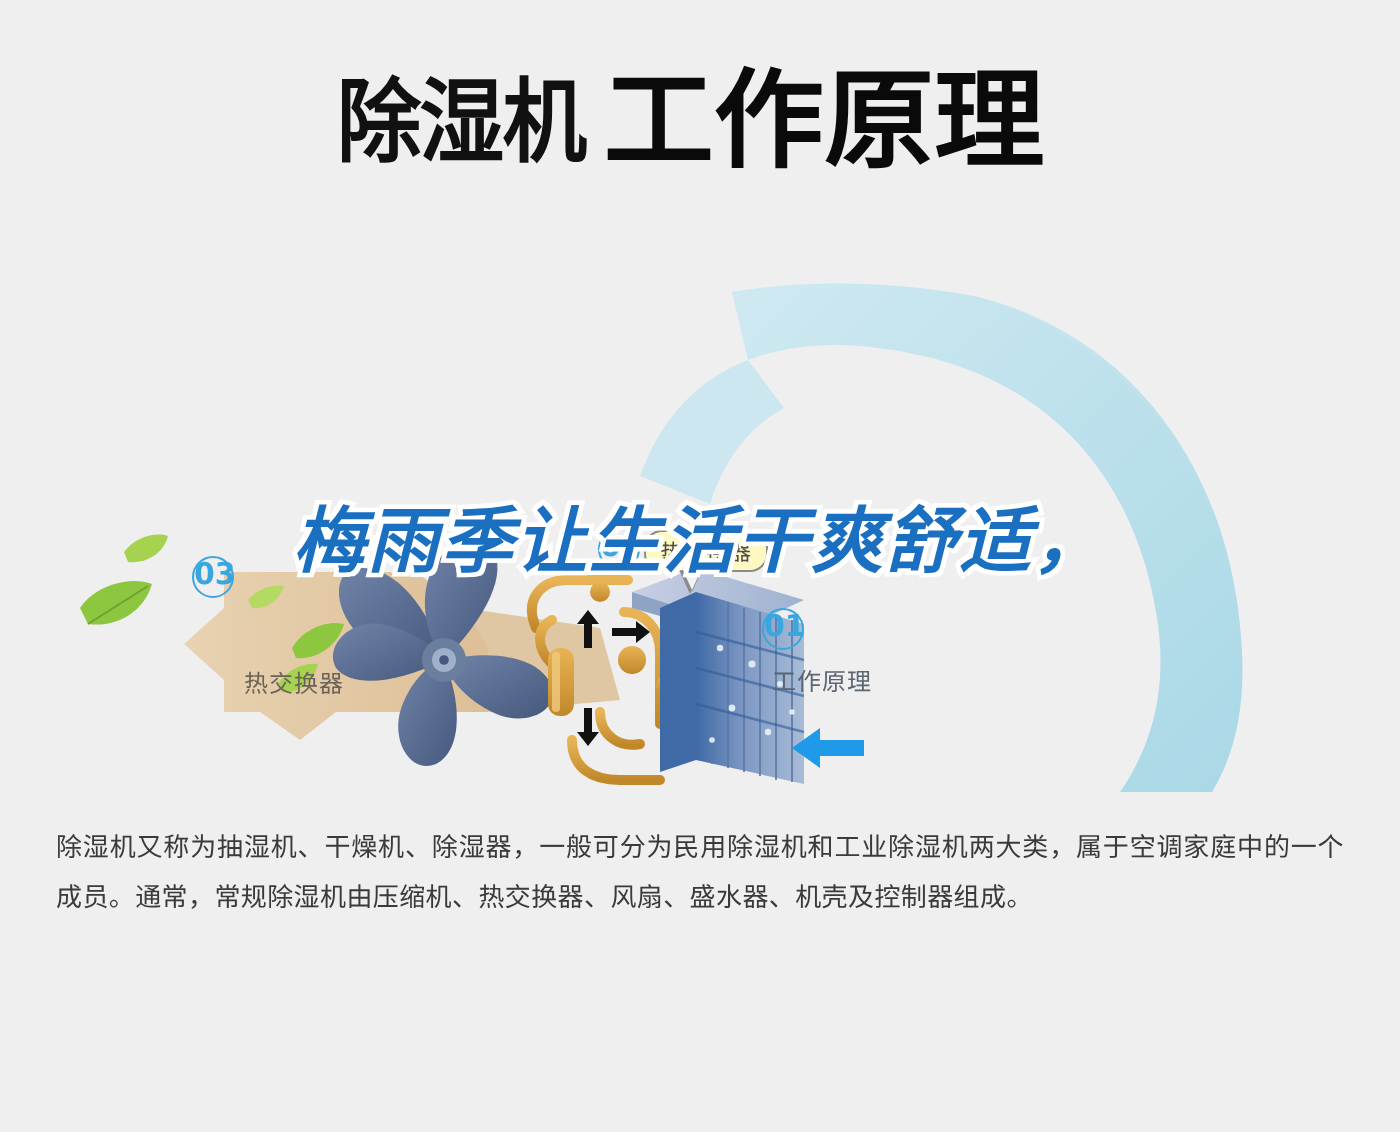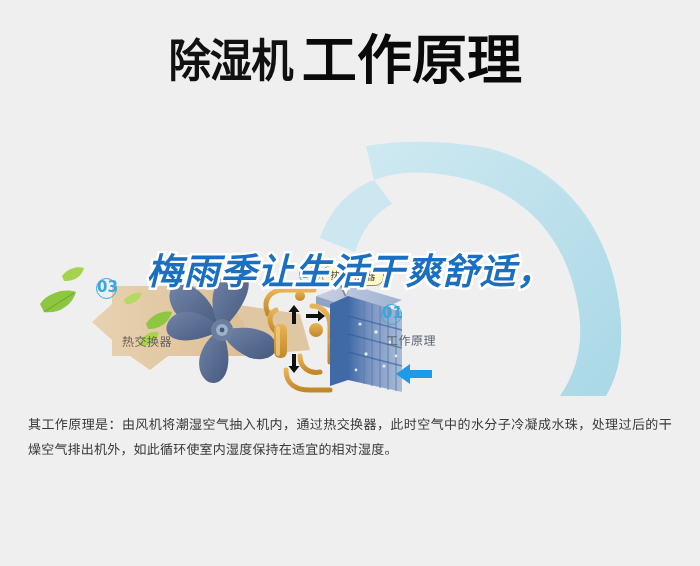--- a/index.html
+++ b/index.html
@@ -377,14 +377,14 @@
   <div class="callout">热交换器</div>
   <div class="callout-tail"></div>
 
 </div>
 
 <div class="overlay-headline">
   <div class="overlay-line">梅雨季让生活干爽舒适，</div>
 </div>
 
 <div class="bodytext">
-  <p class="para">其工作原理是：由风机将潮湿空气抽入机内，通过热交换器，此时空气中的水分子冷凝成水珠，处理过后的干燥空气排出机外，如此循环使室内湿度保持在适宜的相对湿度。</p>
+  <p class="para">除湿机又称为抽湿机、干燥机、除湿器，一般可分为民用除湿机和工业除湿机两大类，属于空调家庭中的一个成员。通常，常规除湿机由压缩机、热交换器、风扇、盛水器、机壳及控制器组成。</p>
 </div>
 
 </body></html>

